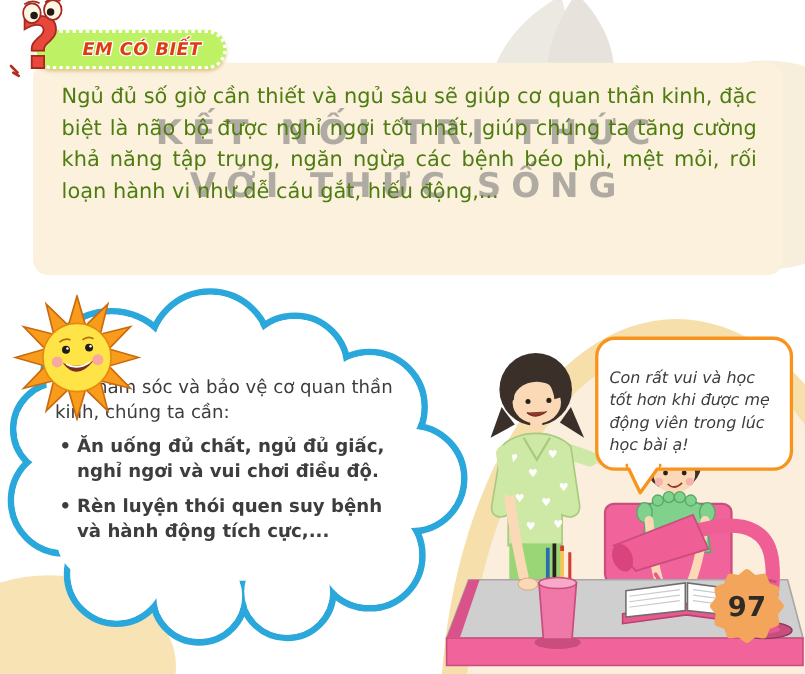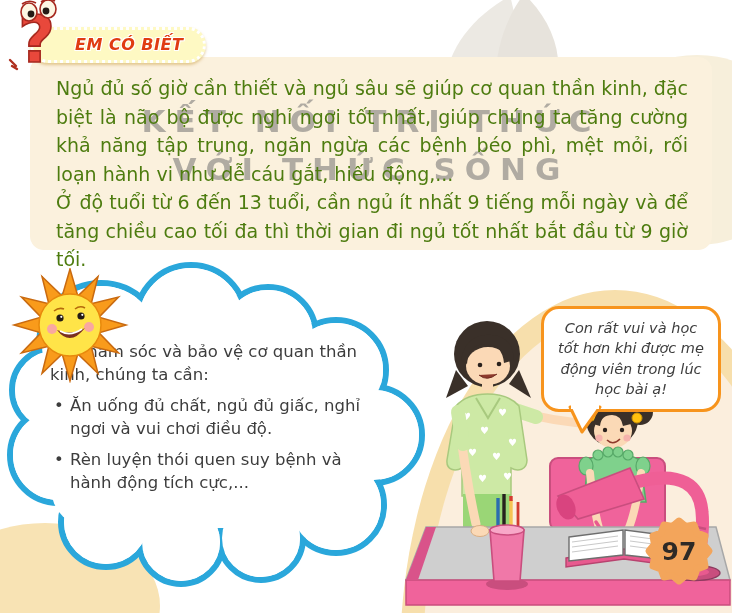--- a/index.html
+++ b/index.html
@@ -28,21 +28,21 @@
   }
   .arch .inner {
     position:absolute; left:33px; top:60px; width:384px; height:690px;
     border-radius:50%; background:#FBEEDD;
   }
 
   
   .qmark { position:absolute; left:2px; top:0px; z-index:4; }
   .banner {
     position:absolute; left:30px; top:27px; z-index:3;
-    background:#fef9c3; border:3px dotted #ffffff; border-radius:18px;
+    background:#bef264; border:3px dotted #ffffff; border-radius:18px;
     padding:5px 20px 6px 42px; box-shadow:0 2px 3px rgba(180,120,0,.35);
   }
   .banner span {
     font-size:16px; font-weight:bold; font-style:italic; color:#E03C12;
     letter-spacing:.5px;
     text-shadow:1px 1px 0 #fff,-1px 1px 0 #fff,1px -1px 0 #fff,-1px -1px 0 #fff;
   }
 
   
   .info-box {
@@ -61,39 +61,40 @@
   }
   .watermark div { font-size:31px; line-height:1.55; }
 
   
   .cloud { position:absolute; left:6px; top:260px; z-index:3; }
   .cloud-text {
     position:absolute; left:50px; top:340px; width:322px; z-index:4;
     font-size:16.5px; line-height:1.42; color:#3D3D3D;
   }
   .cloud-text .intro { margin-bottom:7px; }
-  .cloud-text ul { list-style:none; }
+  .cloud-text ul { list-style:none;font-weight:bold; }
   .cloud-text li { position:relative; padding-left:20px; margin-bottom:7px; }
   .cloud-text li::before {
     content:"•"; position:absolute; left:4px; top:0; color:#3D3D3D;
   }
   .sun { position:absolute; left:10px; top:268px; z-index:5; }
 
   
   .illustration { position:absolute; left:400px; top:318px; z-index:2; }
 
   
   .speech {
     position:absolute; left:541px; top:306px; width:180px; z-index:5;
     background:#ffffff; border:3px solid #F7941D; border-radius:18px;
     padding:9px 10px 10px;
   }
   .speech .txt {
     font-size:14.5px; font-style:italic; line-height:1.4; color:#3D3D3D;
-    text-align:center;
+    text-align:left;
+    margin-top:16px;
   }
   .speech .tail { position:absolute; left:22px; bottom:-26px; }
 </style>
 </head>
 <body>
 
 <div class="page">
 
   <svg class="leaf-deco" width="250" height="160" viewBox="0 0 250 160">
     <path d="M118,2 C60,34 30,95 72,158 C116,126 136,62 118,2 Z" fill="#ECE9E3"></path>
@@ -120,21 +121,20 @@
     <path d="M39,2 Q46,-3 53,1" fill="none" stroke="#A6281F" stroke-width="1.6"></path>
     <path d="M8,60 l6,6 M10,66 l5,3" stroke="#B03020" stroke-width="2.4" stroke-linecap="round"></path>
   </svg>
 
   <div class="info-box">
     <div class="watermark">
       <div>KẾT NỐI TRI THỨC</div>
       <div>VỚI THỨC SỐNG</div>
     </div>
     <p>Ngủ đủ số giờ cần thiết và ngủ sâu sẽ giúp cơ quan thần kinh, đặc biệt là não bộ được nghỉ ngơi tốt nhất, giúp chúng ta tăng cường khả năng tập trung, ngăn ngừa các bệnh béo phì, mệt mỏi, rối loạn hành vi như dễ cáu gắt, hiếu động,...</p>
-    <p>Ở độ tuổi từ 6 đến 13 tuổi, cần ngủ ít nhất 9 tiếng mỗi ngày và để tăng chiều cao tối đa thì thời gian đi ngủ tốt nhất bắt đầu từ 9 giờ tối.</p>
   </div>
 
   <svg class="illustration" width="332" height="295" viewBox="0 0 332 295">
 
     <g>
       <rect x="150" y="140" width="115" height="72" rx="8" fill="#F0639B" stroke="#C94E7E" stroke-width="2"></rect>
     </g>
 
     <g>
       <circle cx="87" cy="36" r="33" fill="#3A3029"></circle>

